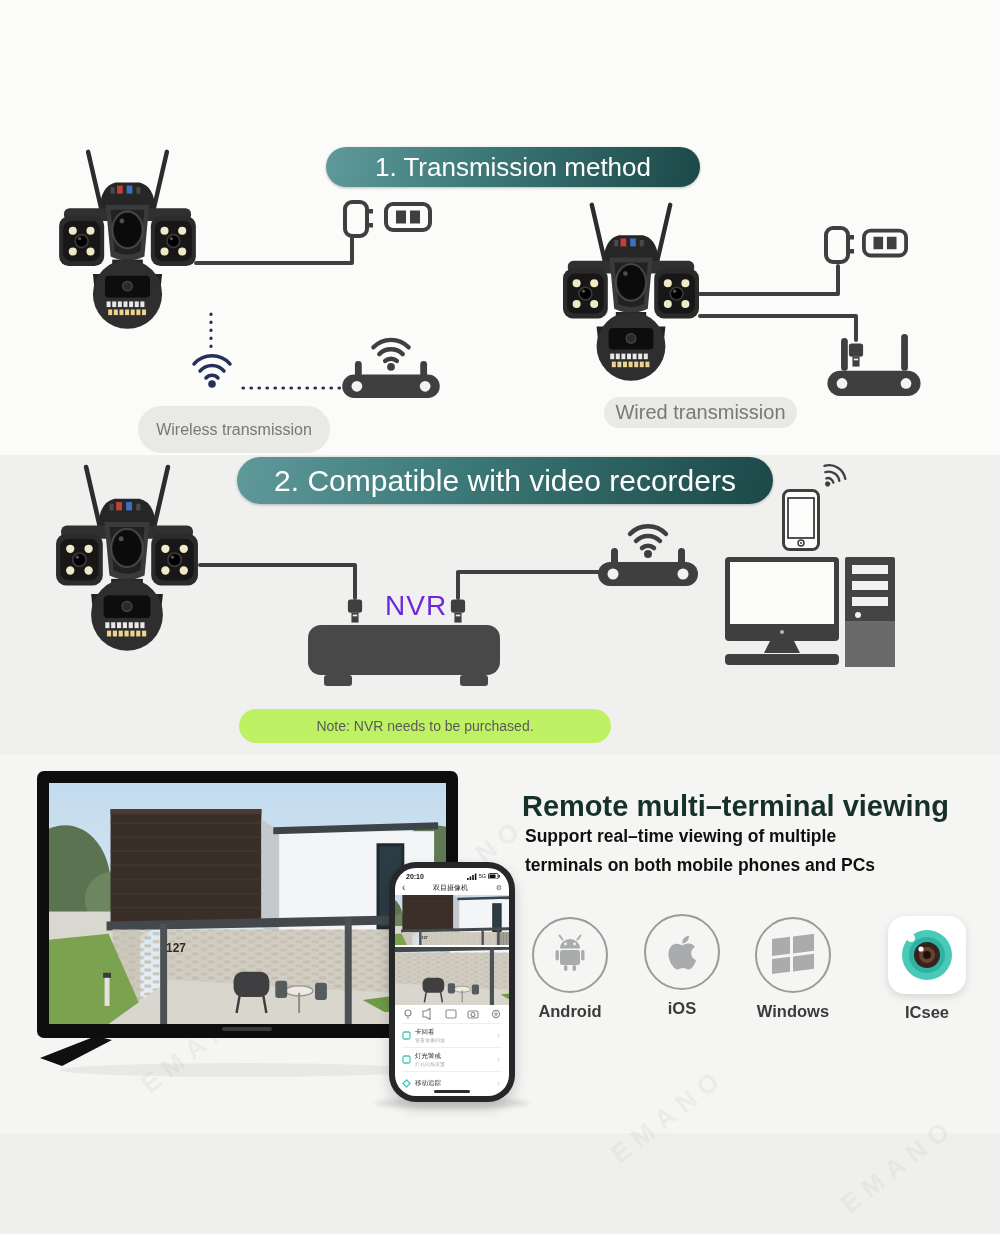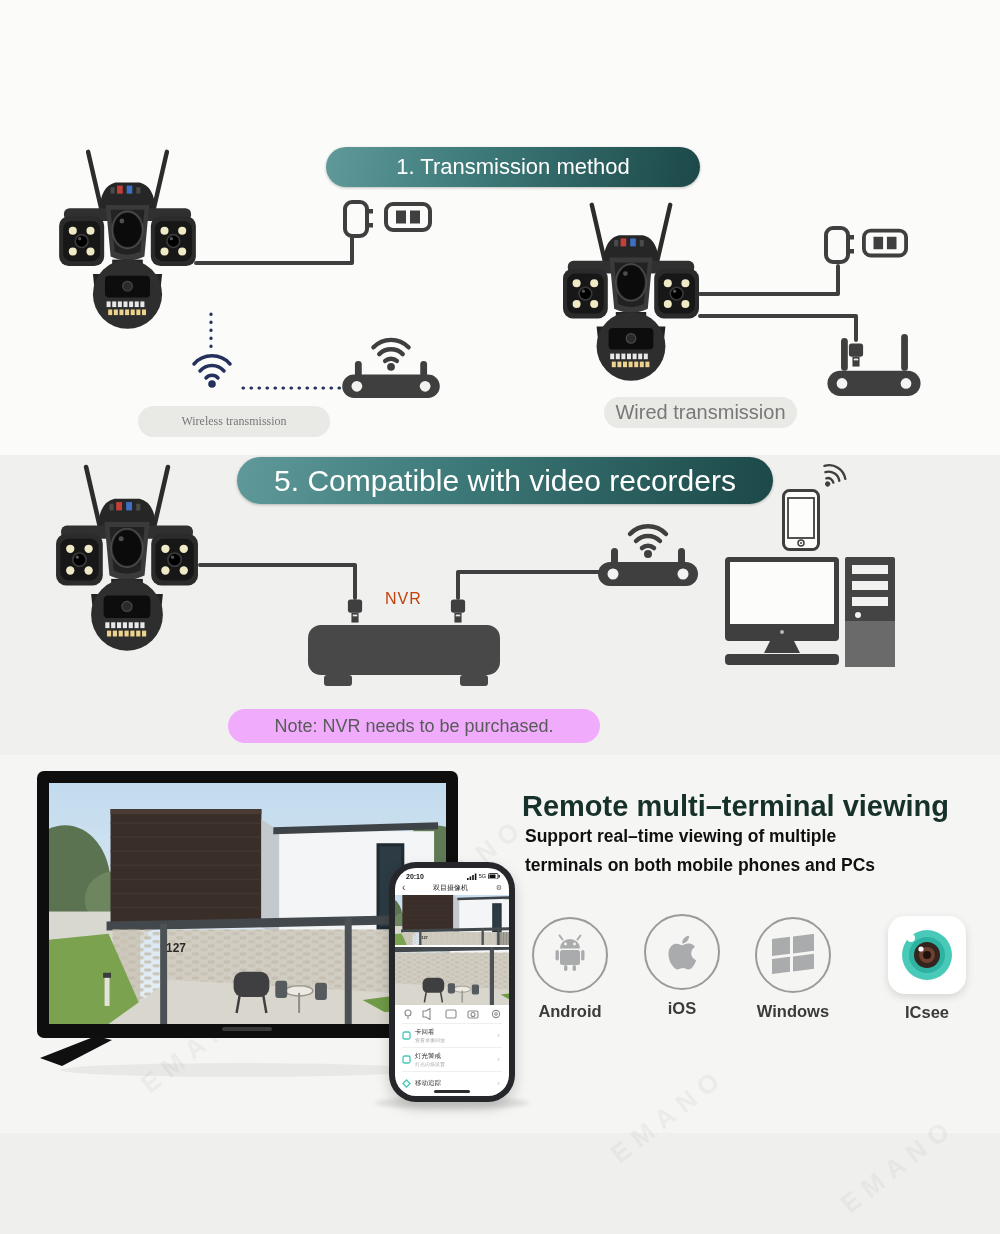--- a/index.html
+++ b/index.html
@@ -7,28 +7,28 @@
   body{font-family:"Liberation Sans","DejaVu Sans",sans-serif;}
   #canvas{position:relative;width:1000px;height:1234px;margin:0 auto;overflow:hidden;background:#fbfbf9;}
   .abs{position:absolute;}
   .sec1{left:0;top:0;width:1000px;height:455px;background:#fbfbf9;}
   .sec2{left:0;top:455px;width:1000px;height:300px;background:#f0f0ee;}
   .sec3{left:0;top:755px;width:1000px;height:378px;background:#f5f5f3;}
   .footer-strip{left:0;top:1133px;width:1000px;height:101px;background:#efefed;}
   .title-pill{display:flex;align-items:center;justify-content:center;border-radius:999px;
     background:linear-gradient(100deg,#60999a 0%,#3d7a79 40%,#1c4848 100%);
     color:#fff;box-shadow:0 1px 3px rgba(0,0,0,.25);}
-  .title-pill.t1{left:326px;top:147px;width:374px;height:40px;font-size:22px;}
+  .title-pill.t1{left:326px;top:147px;width:374px;height:40px;font-size:26px;}
   .title-pill.t2{left:237px;top:457px;width:536px;height:47px;font-size:30px;}
   .label-pill{display:flex;align-items:center;justify-content:center;border-radius:999px;
     background:#e9e9e6;color:#787878;}
-  .pill-wireless{left:138px;top:406px;width:192px;height:31px;font-size:12px;font-family:Liberation Serif, serif;}
+  .pill-wireless{left:138px;top:406px;width:192px;height:47px;font-size:16px;}
   .pill-wired{left:604px;top:397px;width:193px;height:31px;font-size:20px;}
-  .pill-note{left:228px;top:709px;width:372px;height:34px;font-size:18px;color:#5a5a5a;background:#f0abfc;}
-  .nvr-label{left:385px;top:590px;font-size:16px;color:#c2410c;letter-spacing:1px;}
+  .pill-note{left:239px;top:709px;width:372px;height:34px;font-size:14px;color:#5a5a5a;background:#bef264;}
+  .nvr-label{left:385px;top:590px;font-size:28px;color:#6d28d9;letter-spacing:1px;}
   .viewing-heading{left:522px;top:790px;width:470px;font-size:29px;font-weight:bold;color:#16302a;}
   .viewing-sub{left:525px;top:822px;width:440px;font-size:17.5px;font-weight:600;color:#101010;line-height:29px;}
   .platform{width:90px;text-align:center;}
   .platform .circle{width:76px;height:76px;border:2.5px solid #9b9b9b;border-radius:50%;
     display:flex;align-items:center;justify-content:center;margin:0 auto;}
   .platform .plabel{margin-top:9px;font-size:16.5px;font-weight:bold;color:#3b3b3b;}
   .icsee-tile{width:78px;height:78px;border-radius:17px;background:#ffffff;
     box-shadow:0 3px 8px rgba(0,0,0,.13);display:flex;align-items:center;justify-content:center;margin:0 auto;}
   
   .tv{left:37px;top:771px;width:421px;height:267px;background:#0e0e0e;border-radius:7px;}
@@ -280,21 +280,21 @@
     </svg>
 
   <div class="abs label-pill pill-wireless">
     <span>Wireless transmission</span>
   </div>
   <div class="abs label-pill pill-wired">
     <span>Wired transmission</span>
   </div>
 
   <div class="abs title-pill t2">
-    <span>5. Compatible with video recorders</span>
+    <span>2. Compatible with video recorders</span>
   </div>
 
   <svg class="abs" style="left:56px;top:462px" width="142" height="192" viewBox="0 0 170 230">
       <use href="#cam"></use>
     </svg>
 
   <div class="abs nvr-label">
     <span>NVR</span>
   </div>
 

